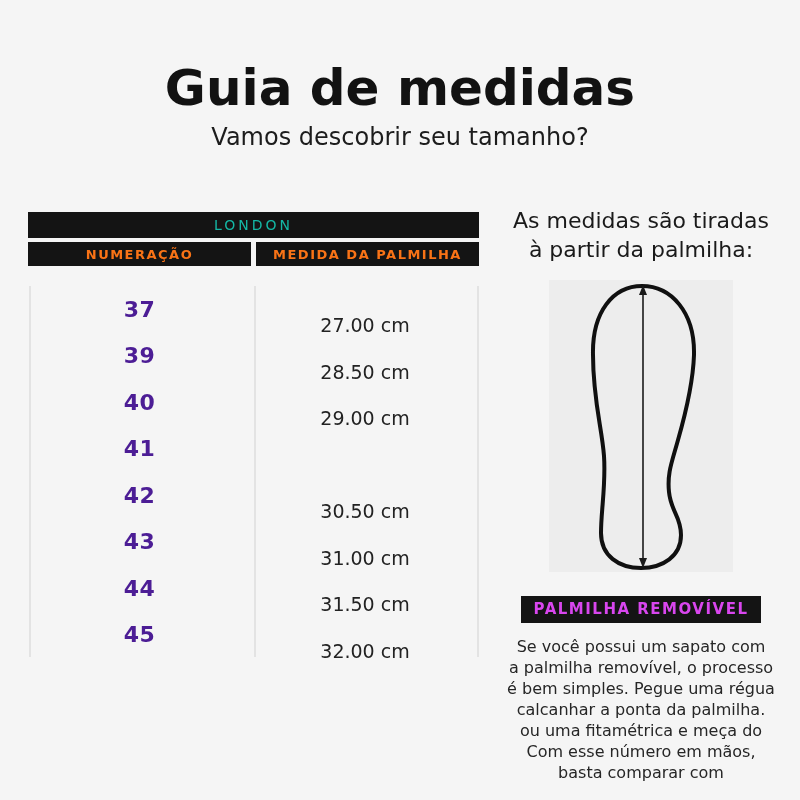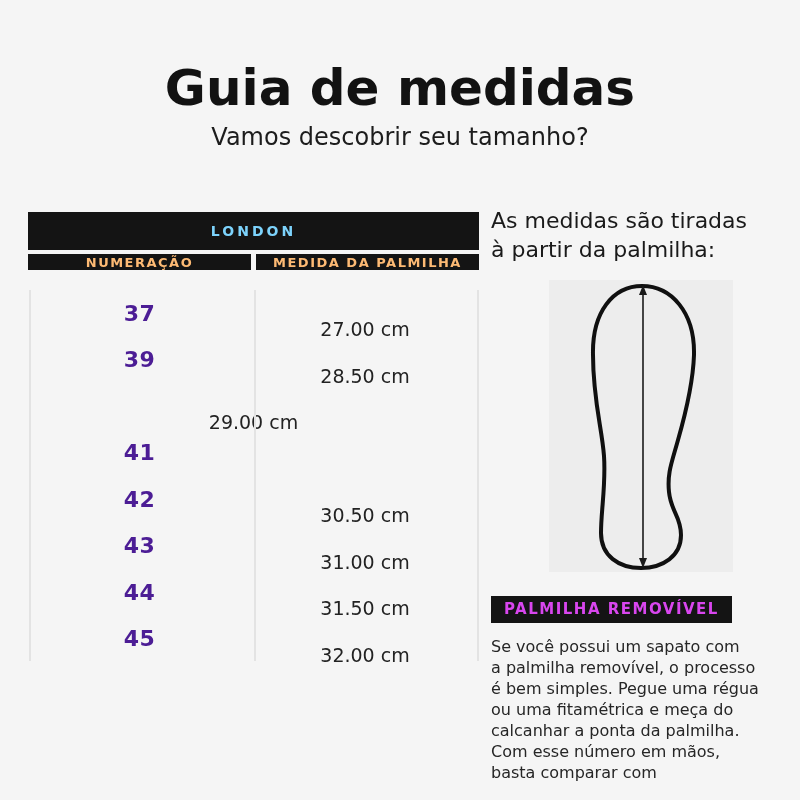--- a/index.html
+++ b/index.html
@@ -21,27 +21,27 @@
     font-size: 50px; font-weight: 800; line-height: 56px;
     letter-spacing: 0px; color: #121212;
   }
   .subtitle {
     font-size: 24px; line-height: 30px; margin-top: 6px; color: #1c1c1c;
   }
 
   
   .table-section { position: absolute; left: 28px; top: 212px; width: 451px; }
   .brand-bar {
-    height: 38px; background: #141414; color: #7dd3fc;
+    height: 26px; background: #141414; color: #14b8a6;
     display: flex; align-items: center; justify-content: center;
-    font-size: 14px; font-weight: bold; letter-spacing: 3px;
+    font-size: 14px; font-weight: normal; letter-spacing: 3px;
   }
   .col-bars { display: flex; gap: 5px; margin-top: 4px; }
   .col-bar {
-    height: 16px; background: #141414; color: #fdba74;
+    height: 24px; background: #141414; color: #f97316;
     display: flex; align-items: center; justify-content: center;
     font-size: 13px; font-weight: bold; letter-spacing: 1.5px;
   }
   .col-bar.c1 { width: 223px; }
   .col-bar.c2 { flex: 1; }
 
   .rows { position: relative; margin-top: 20px; }
   .vline {
     position: absolute; top: 0; width: 2px; height: 371px;
     background: #e3e3e3;
@@ -55,21 +55,21 @@
     font-weight: bold; font-size: 22px; color: #4c1d95; letter-spacing: 0.5px;
   }
   .cell-cm {
     flex: 1; text-align: center;
     font-size: 19px; color: #222222; margin-top: 32px;
   }
 
   
   .right-col {
     position: absolute; left: 491px; top: 206px; width: 300px;
-    text-align: left;
+    text-align: center;
   }
   .measure-heading {
     font-size: 22px; line-height: 29px; font-weight: 500; color: #1a1a1a;
   }
   .insole-fig {
     width: 184px; height: 292px; background: #ededed;
     margin: 16px auto 0 auto;
   }
   .badge {
     display: inline-block; margin-top: 24px;
@@ -103,20 +103,21 @@
 
     <div class="row">
       <div class="cell-size">37</div>
       <div class="cell-cm">27.00 cm</div>
     </div>
     <div class="row">
       <div class="cell-size">39</div>
       <div class="cell-cm">28.50 cm</div>
     </div>
     <div class="row">
+      <div class="cell-size">40</div>
       <div class="cell-cm">29.00 cm</div>
     </div>
     <div class="row">
       <div class="cell-size">41</div>
     </div>
     <div class="row">
       <div class="cell-size">42</div>
       <div class="cell-cm">30.50 cm</div>
     </div>
     <div class="row">
@@ -158,18 +159,18 @@
       </g>
     </svg>
   </div>
 
   <div class="badge">PALMILHA REMOVÍVEL</div>
 
   <div class="description">
     <div>Se você possui um sapato com</div>
     <div>a palmilha removível, o processo</div>
     <div>é bem simples. Pegue uma régua</div>
+    <div>calcanhar a ponta da palmilha.</div>
     <div>ou uma fitamétrica e meça do</div>
-    <div>calcanhar a ponta da palmilha.</div>
     <div>Com esse número em mãos,</div>
     <div>basta comparar com</div>
   </div>
 </div>
 
 </body></html>

